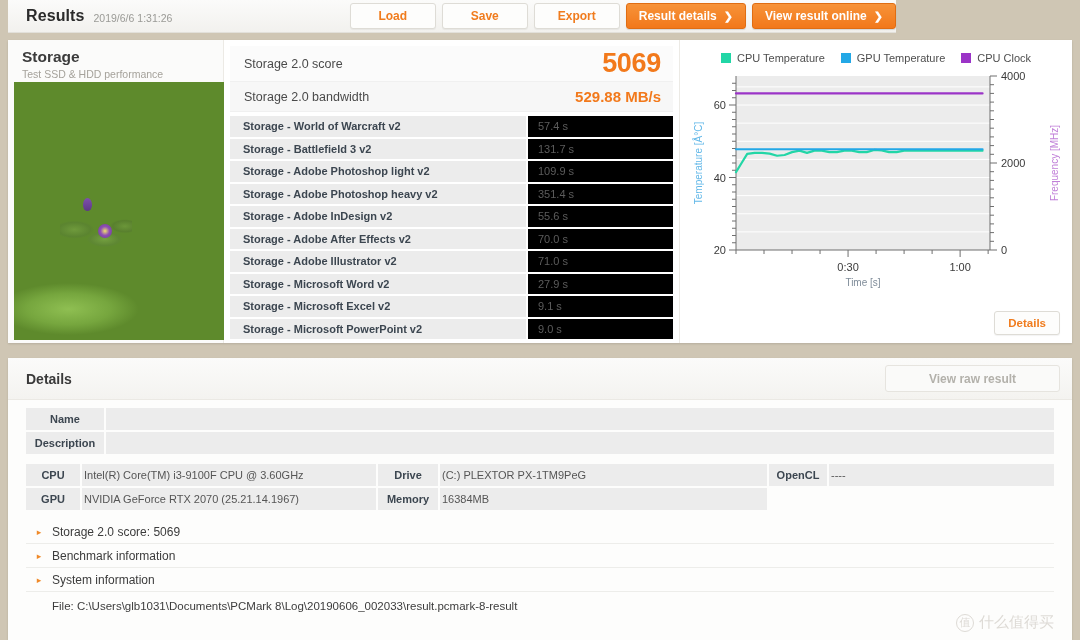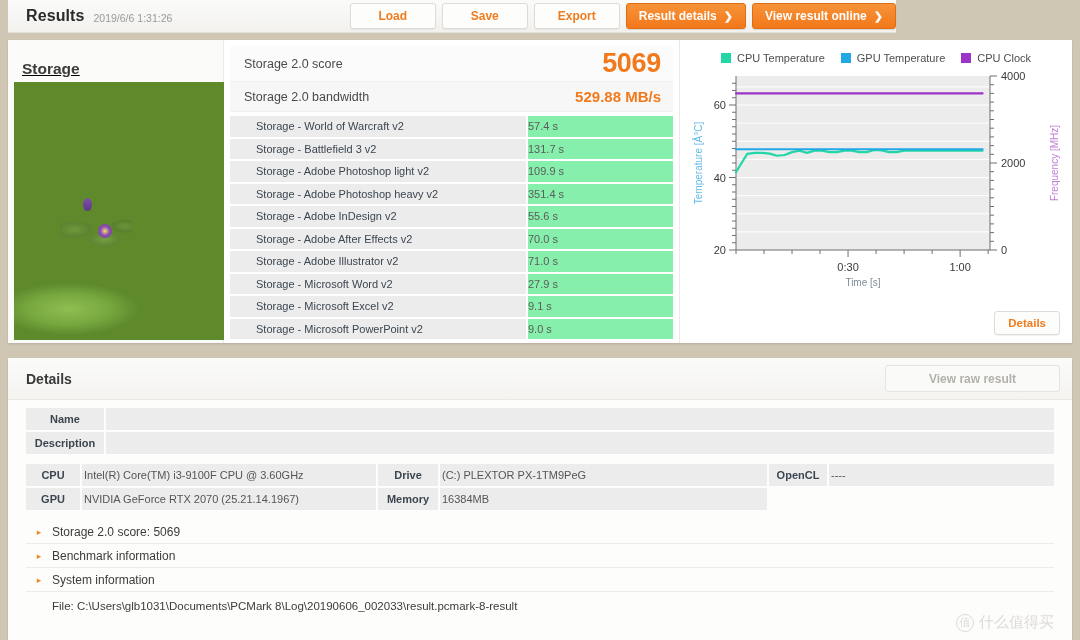--- a/index.html
+++ b/index.html
@@ -55,21 +55,21 @@
   .results-panel {
     position: absolute; left: 8px; top: 40px; width: 1064px; height: 303px;
     background: #ffffff;
     box-shadow: 0 1px 2px rgba(0,0,0,.12);
   }
   
   .storage-col {
     position: absolute; left: 0; top: 0; width: 216px; height: 303px;
     background: #fbfbfa; border-right: 1px solid #eceae5;
   }
-  .storage-head { padding: 20px 0 0 14px; text-decoration: underline; }
+  .storage-head { padding: 8px 0 0 14px; }
   .storage-title { font-size: 15.5px; font-weight: bold; color: #3b3b3b; }
   .storage-sub { font-size: 10.5px; color: #a5a29b; margin-top: 2px; }
   .storage-img {
     position: absolute; left: 6px; top: 42px; width: 210px; height: 258px;
     overflow: hidden;
     background:
       radial-gradient(ellipse 70px 26px at 26% 88%, #8fbf52 0%, #76a63e 60%, #5e8a2c 100%),
       radial-gradient(ellipse 64px 23px at 78% 82%, #9ac65c 0%, #7aab42 65%, #5f8b2d 100%),
       radial-gradient(ellipse 52px 19px at 14% 38%, #a7cd6a 0%, #7fae47 70%, #64912f 100%),
       radial-gradient(ellipse 56px 20px at 62% 33%, #a8ce6d 0%, #81b049 70%, #648f31 100%),
@@ -116,25 +116,25 @@
   .score-row.bw { height: 30px; background: #f7f7f7; }
   .score-row .bwv {
     margin-left: auto; font-size: 15px; font-weight: bold; color: #f2791b;
   }
   .bench-table { margin-top: 4px; }
   .bench-row {
     display: flex; height: 20.5px; align-items: stretch; margin-bottom: 2px;
   }
   .bench-name {
     width: 296px; background: #ececec; display: flex; align-items: center;
-    padding-left: 26px; font-size: 11px; font-weight: normal; color: #3c4650;
+    padding-left: 13px; font-size: 11px; font-weight: bold; color: #3c4650;
   }
   .bench-val {
-    flex: 1; background: #86efac; margin-left: 2px; display: flex;
-    align-items: center; font-size: 11px; color: #5c5c5c;
+    flex: 1; background: #000000; margin-left: 2px; display: flex;
+    align-items: center; padding-left: 10px; font-size: 11px; color: #5c5c5c;
   }
 
   
   .chart-col {
     position: absolute; left: 671px; top: 0; right: 0; height: 303px;
     background: #ffffff; border-left: 1px solid #eceae5;
   }
   .legend {
     display: flex; align-items: center; justify-content: center;
     gap: 16px; padding-top: 12px;

